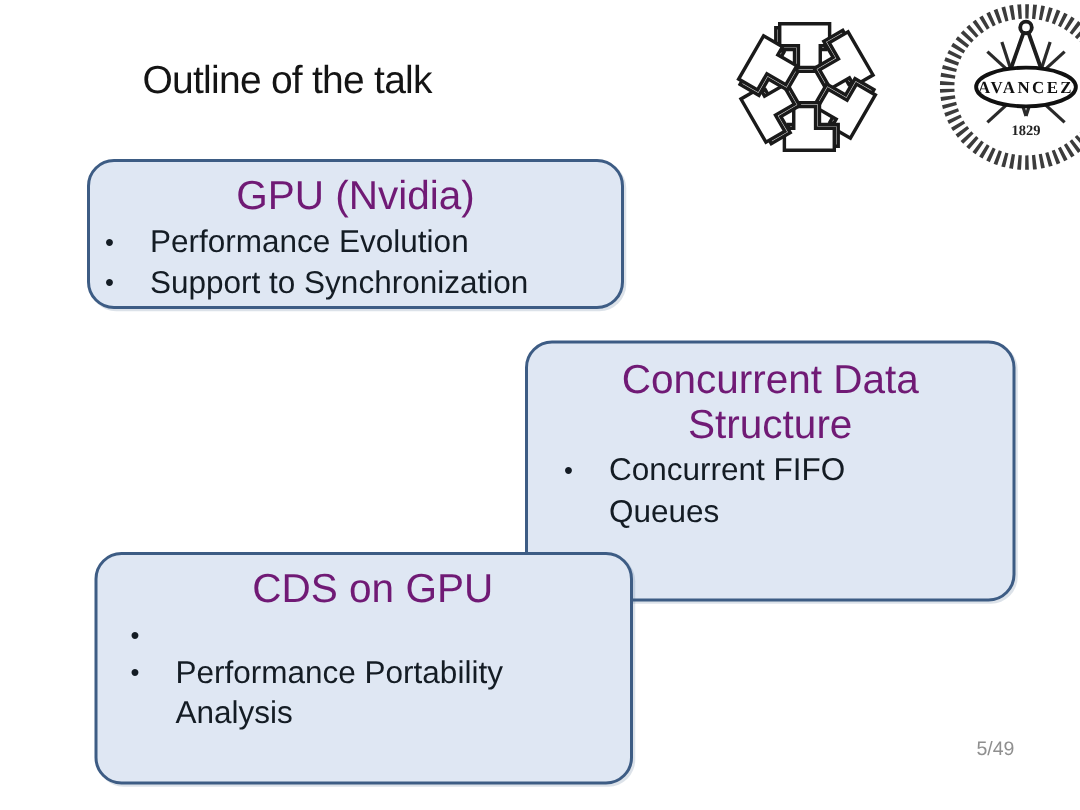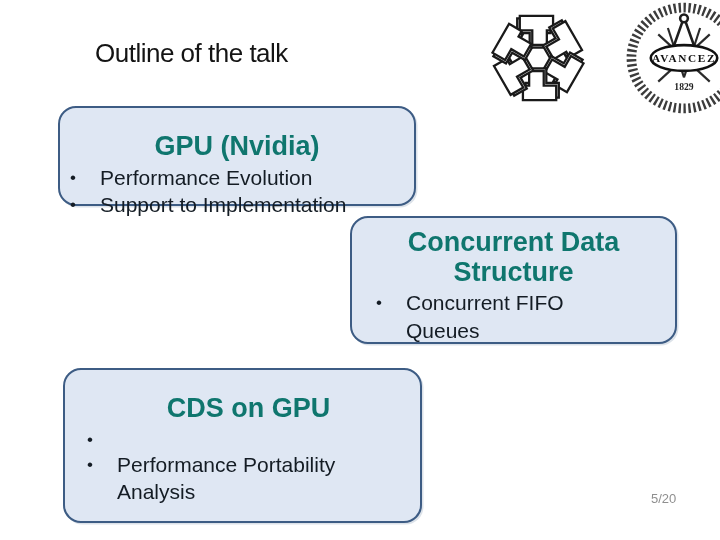--- a/index.html
+++ b/index.html
@@ -30,46 +30,46 @@
 
   .callout{
     position:absolute;
     background:#dfe7f3;
     border:2.5px solid #3d5c84;
     border-radius:18px;
     box-sizing:border-box;
     box-shadow:1.5px 1.5px 0 rgba(61,92,132,0.18);
   }
   .callout h2{
-    margin:24px 12px 2px;
+    margin:8px 12px 2px;
     text-align:center;
     font-size:27px;
-    font-weight:700;
+    font-weight:400;
     line-height:1.1;
-    color:#0f766e;
+    color:#701a75;
   }
   .bullets{margin-top:1px;}
   .bullet-row{
     display:flex;
     align-items:flex-start;
     font-size:21px;
     line-height:1.3;
     color:#141c24;
   }
   .bullet-marker{
     flex:none;
     width:30px;
     padding-left:10px;
     font-size:17px;
     padding-top:3px;
     color:#141c24;
   }
 
   #box-gpu{left:58px;top:106px;width:358px;height:100px;}
-  #box-concurrent{left:350px;top:216px;width:327px;height:128px;}
+  #box-concurrent{left:350px;top:227px;width:327px;height:174px;}
   #box-cdsgpu{left:63px;top:368px;width:359px;height:155px;padding-left:12px;}
 
   #box-concurrent h2{max-width:230px;margin-left:auto;margin-right:auto;margin-top:10px;}
   #box-concurrent .bullets{margin-left:14px;}
   #box-concurrent .bullet-text{max-width:185px;}
   #box-cdsgpu .bullet-text{max-width:258px;}
 
   .page-number{
     position:absolute;
     left:651px;top:491px;
@@ -138,21 +138,21 @@
 
   <section class="callout" id="box-gpu">
     <h2>GPU (Nvidia)</h2>
     <div class="bullets">
       <div class="bullet-row">
         <span class="bullet-marker">•</span>
         <span class="bullet-text">Performance Evolution</span>
       </div>
       <div class="bullet-row">
         <span class="bullet-marker">•</span>
-        <span class="bullet-text">Support to Implementation</span>
+        <span class="bullet-text">Support to Synchronization</span>
       </div>
     </div>
   </section>
 
   <section class="callout" id="box-concurrent">
     <h2>Concurrent Data Structure</h2>
     <div class="bullets">
       <div class="bullet-row">
         <span class="bullet-marker">•</span>
         <span class="bullet-text">Concurrent FIFO Queues</span>
@@ -166,15 +166,15 @@
       <div class="bullet-row">
         <span class="bullet-marker">•</span>
       </div>
       <div class="bullet-row">
         <span class="bullet-marker">•</span>
         <span class="bullet-text">Performance Portability Analysis</span>
       </div>
     </div>
   </section>
 
-  <div class="page-number">5/20</div>
+  <div class="page-number">5/49</div>
 
 </div>
 
 </body></html>

